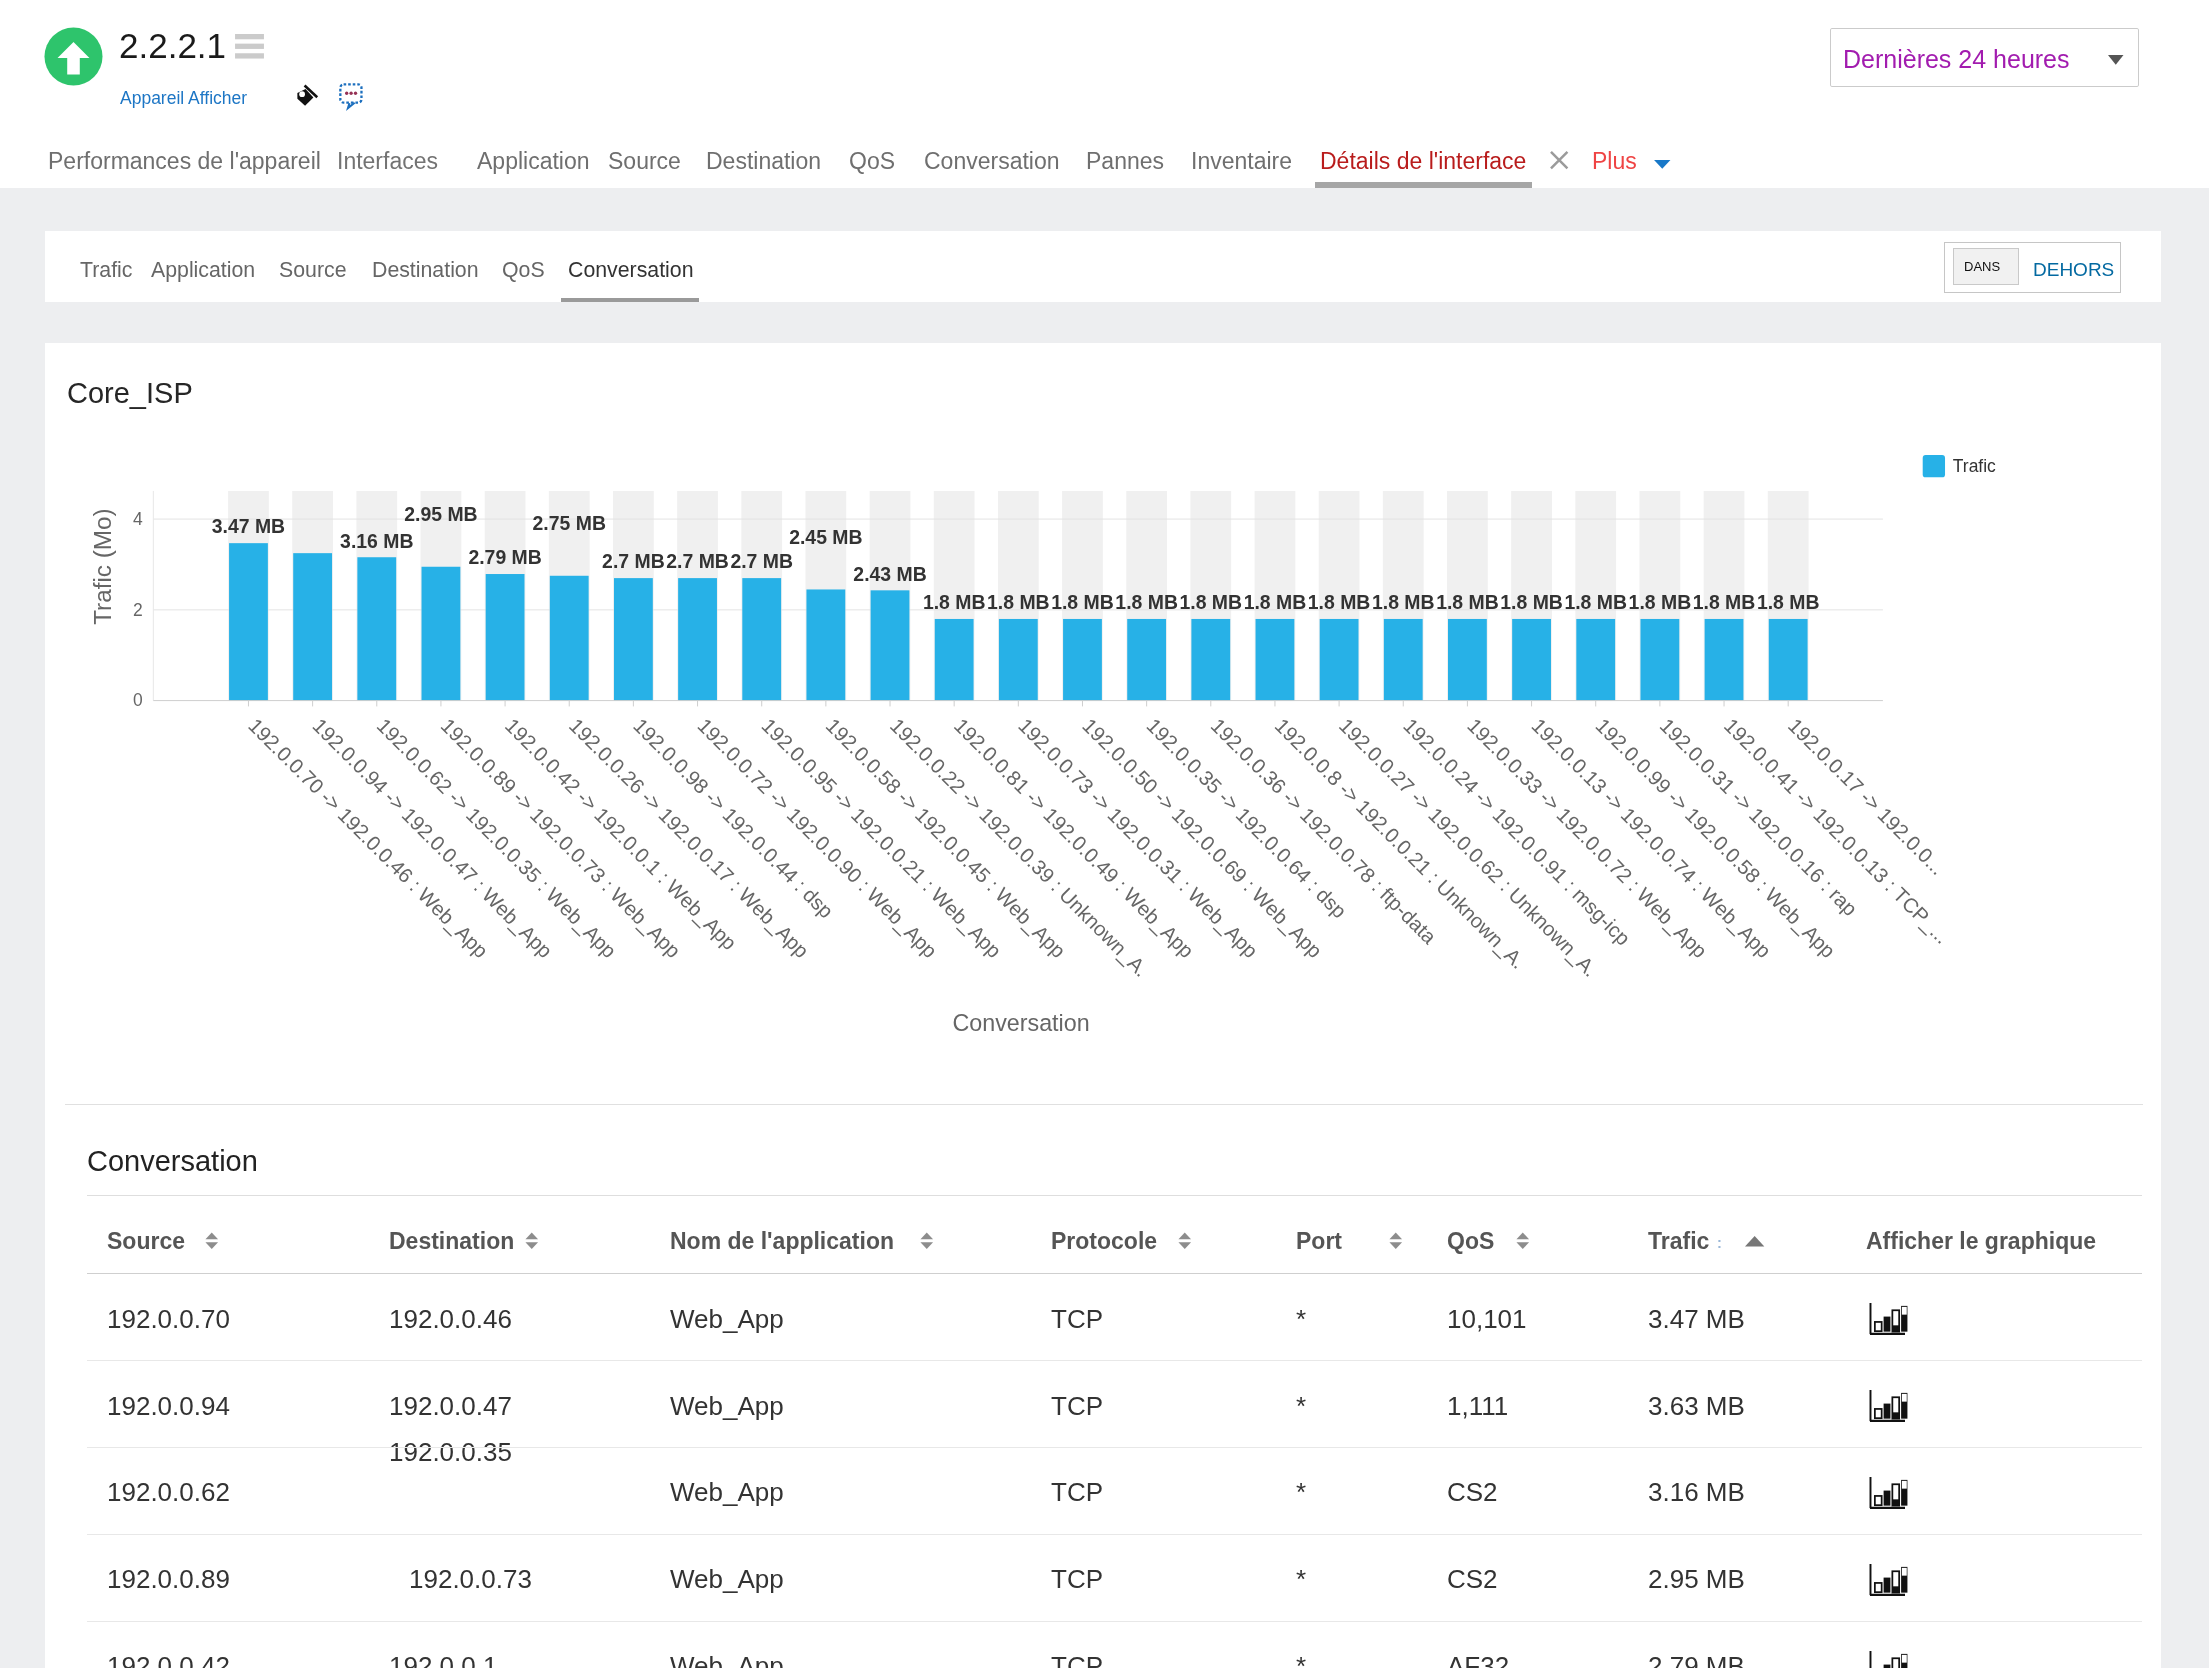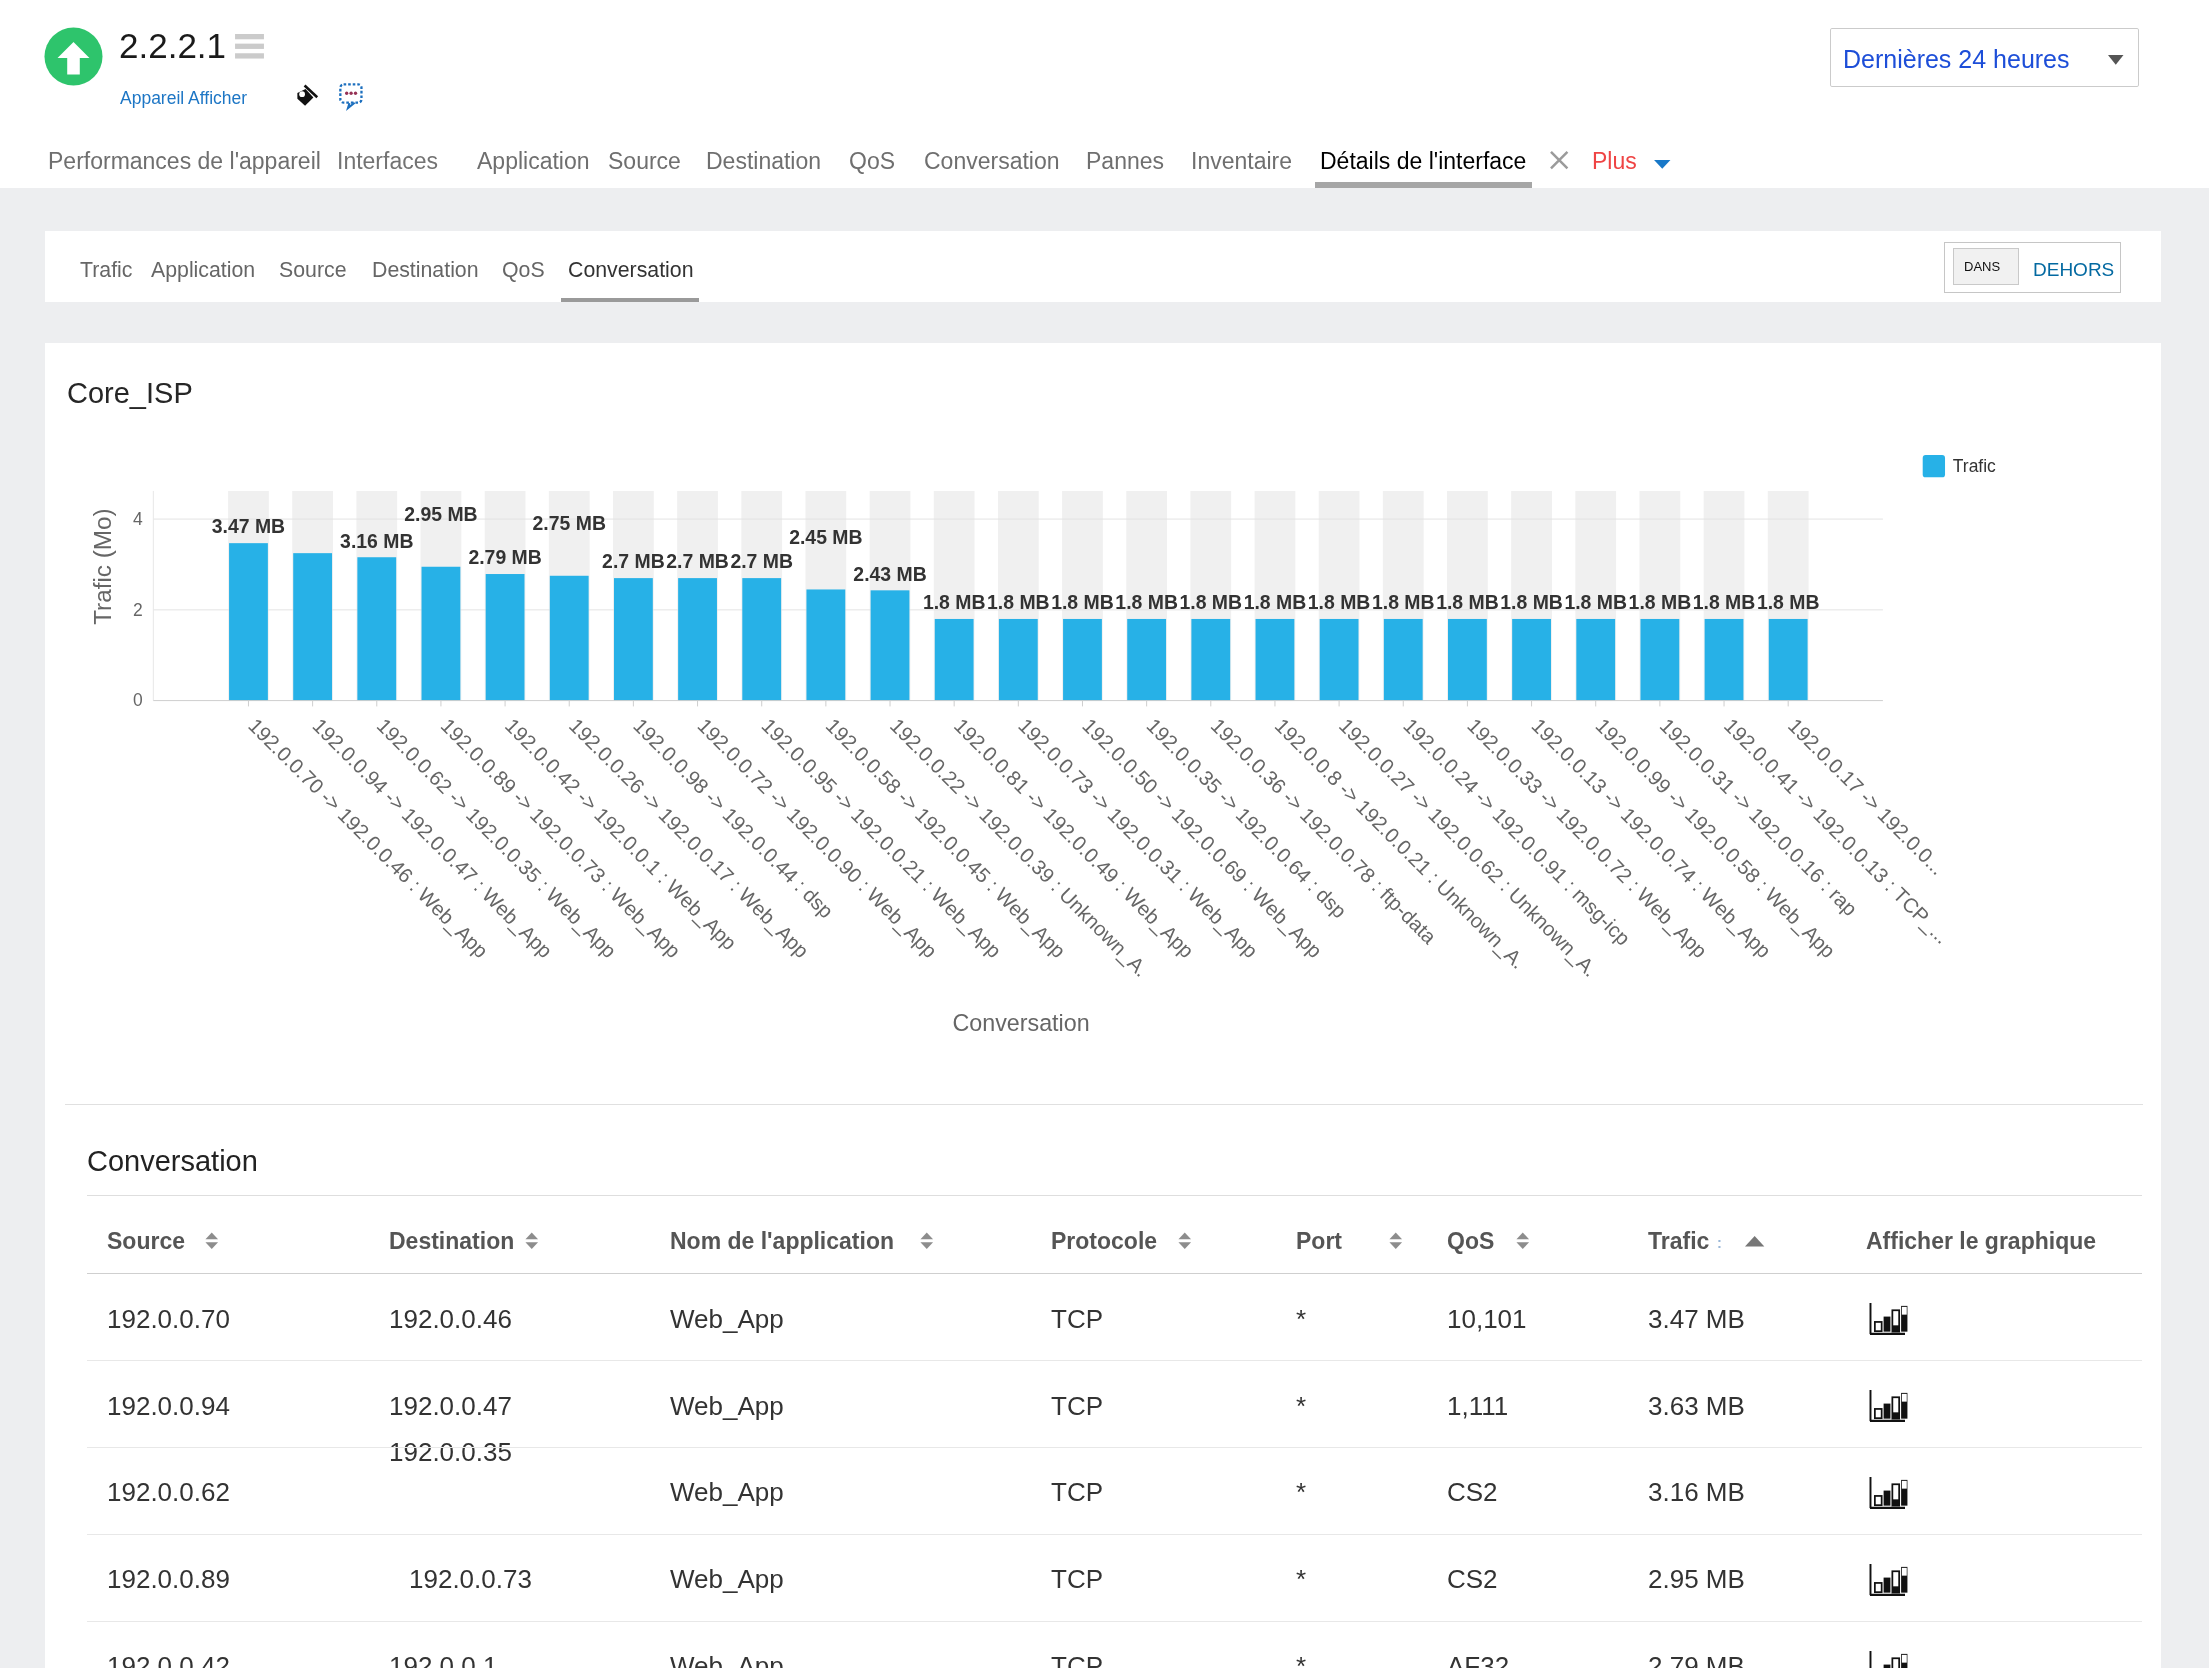--- a/index.html
+++ b/index.html
@@ -40,35 +40,35 @@
 <line x1="10" y1="2.6" x2="23.2" y2="14.8" stroke="#111" stroke-width="2.7"></line>
 </svg>
 <svg class="abs" style="left:339px;top:83px" width="24" height="26" viewBox="0 0 25 27">
 <rect x="1.4" y="1.4" width="22" height="19" rx="3.4" fill="none" stroke="#1c6fbe" stroke-width="2.4" stroke-dasharray="2.7 2.05"></rect>
 <circle cx="8" cy="10.6" r="1.75" fill="#963155"></circle>
 <circle cx="12.6" cy="10.6" r="1.75" fill="#963155"></circle>
 <circle cx="17.2" cy="10.6" r="1.75" fill="#963155"></circle>
 <path d="M10.9 20.9 L9.3 26.1 L16.3 20.6" fill="none" stroke="#1c6fbe" stroke-width="2.1"></path>
 </svg>
 <div class="abs" style="left:1830px;top:28px;width:309px;height:59px;border:1.9px solid #cbcbcb;border-radius:1.9px;background:#fff"></div>
-<div class="abs" style="left:1843px;top:45px;font-size:25px;color:#1d4ed8">Dernières 24 heures</div>
+<div class="abs" style="left:1843px;top:45px;font-size:25px;color:#a21caf">Dernières 24 heures</div>
 <svg class="abs" style="left:2108px;top:55px" width="15.5" height="9.7" viewBox="0 0 16 10">
       <path d="M0 0 L16 0 L8 10 Z" fill="#555"></path>
     </svg>
 
 <div class="nav" style="left:48px;color:#6f6f6f">Performances de l'appareil</div>
 <div class="nav" style="left:337px;color:#737373">Interfaces</div>
 <div class="nav" style="left:477px;color:#6f6f6f">Application</div>
 <div class="nav" style="left:608px;color:#6f6f6f">Source</div>
 <div class="nav" style="left:706px;color:#6f6f6f">Destination</div>
 <div class="nav" style="left:849px;color:#6f6f6f">QoS</div>
 <div class="nav" style="left:924px;color:#6f6f6f">Conversation</div>
 <div class="nav" style="left:1086px;color:#6f6f6f">Pannes</div>
 <div class="nav" style="left:1191px;color:#6f6f6f">Inventaire</div>
-<div class="nav" style="left:1320px;color:#000000">Détails de l'interface</div>
+<div class="nav" style="left:1320px;color:#b91c1c">Détails de l'interface</div>
 <svg class="abs" style="left:1550px;top:151px" width="18.4" height="18.4" viewBox="0 0 19 19">
       <path d="M1 1 L18 18 M18 1 L1 18" stroke="#9b9b9b" stroke-width="2.6"></path>
     </svg>
 <div class="nav" style="left:1592px;color:#ef4444">Plus</div>
 <svg class="abs" style="left:1654px;top:160px" width="16.5" height="8.7" viewBox="0 0 17 9">
       <path d="M0 0 L17 0 L8.5 9 Z" fill="#1878c8"></path>
     </svg>
 <div class="abs" style="left:1315px;top:182px;width:217px;height:5.8px;background:#a6a6a6"></div>
 <div class="graybg"></div>
 <div class="card1"></div>

